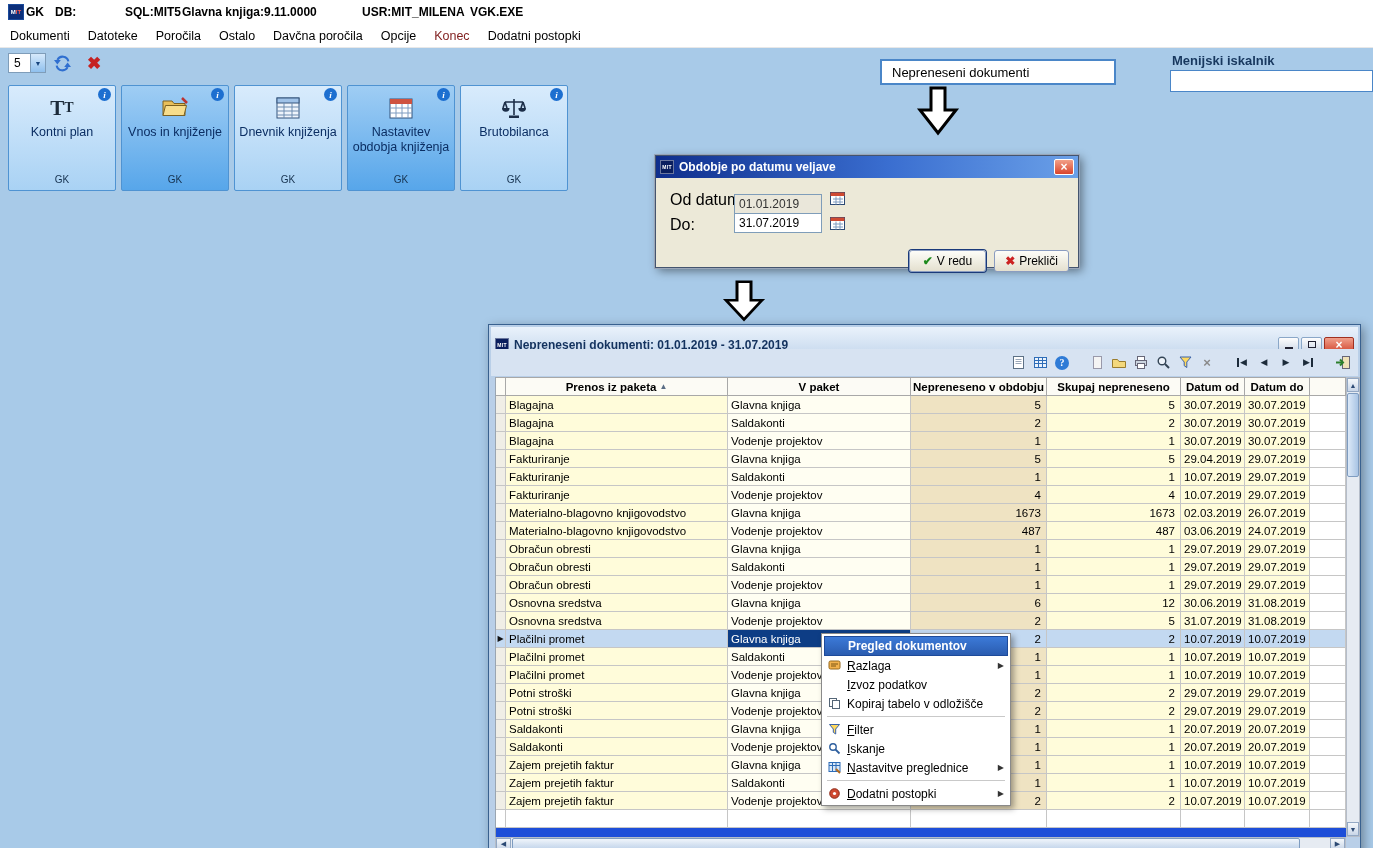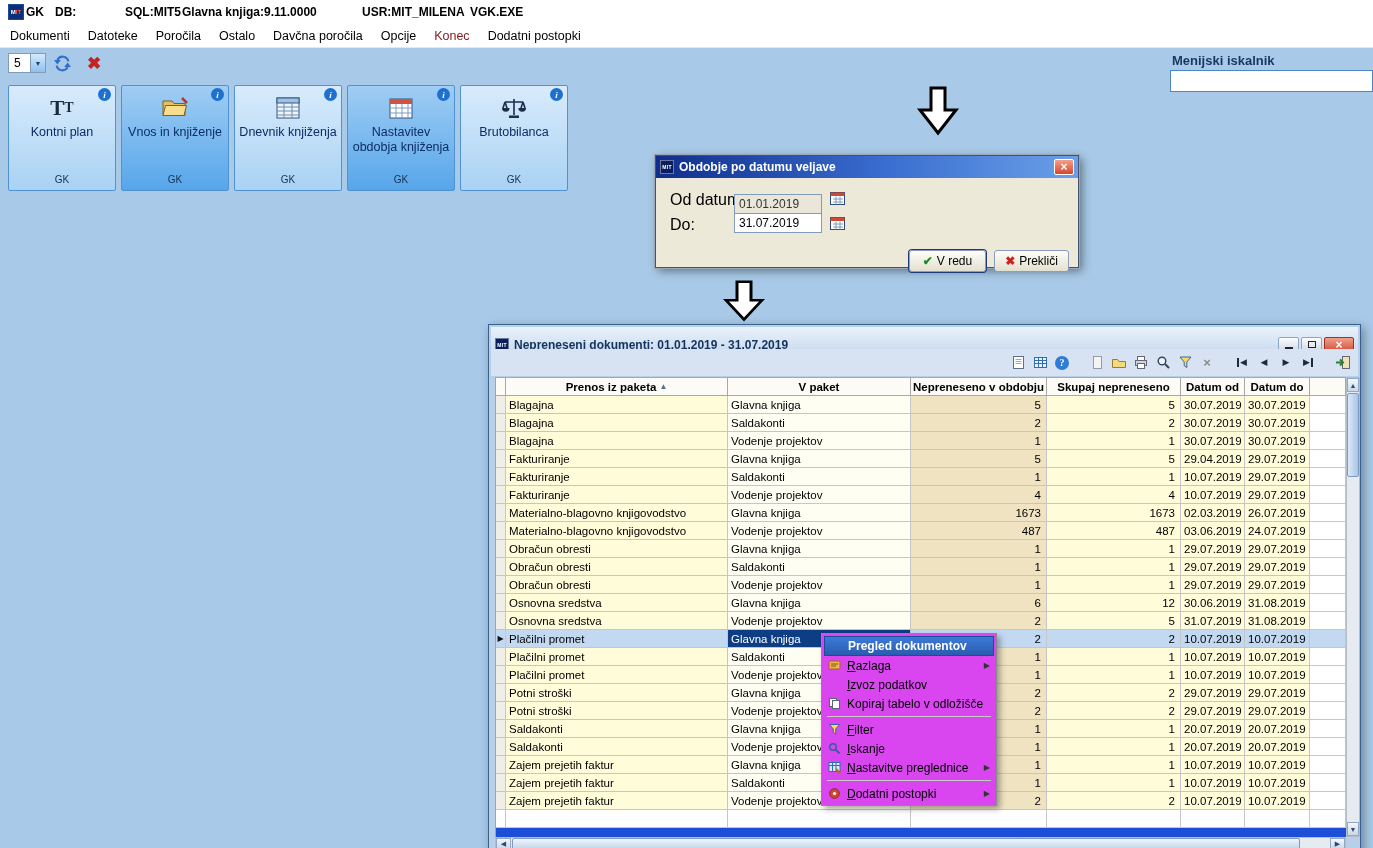--- a/index.html
+++ b/index.html
@@ -128,21 +128,21 @@
   .sb-up{left:0;top:0}.sb-dn{left:0;bottom:0}
   .vthumb{position:absolute;left:0;top:15px;width:12px;height:84px;background:linear-gradient(90deg,#dce9f8,#a9c4e4);
     border:1px solid #7e9cc0;border-radius:2px}
   .win-hscroll{position:absolute;left:6px;top:512px;width:851px;height:14px;background:#e6ebf2;border:1px solid #b5bdc9;
     display:flex;align-items:center}
   .sbtn.h{position:static;width:15px;height:12px;flex:0 0 15px}
   .hthumb{height:12px;width:788px;background:linear-gradient(#f0f5fb,#c2d4ea);border:1px solid #7e9cc0;border-radius:2px;margin-left:1px}
   .sbtn.h.right{margin-left:auto}
 
   
-  .ctx{position:absolute;left:332px;top:308px;width:176px;background:#d946ef;border:1px solid #8a8a8a;
+  .ctx{position:absolute;left:332px;top:308px;width:190px;background:#ffffff;border:1px solid #8a8a8a;
     box-shadow:3px 3px 6px rgba(0,0,0,.35);padding:2px;z-index:10}
   .mitem{height:19px;display:flex;align-items:center;gap:5px;padding:0 4px 0 3px;font-size:12px;white-space:nowrap}
   .mitem.hl{background:linear-gradient(#3c7ad8,#2a5cb0);color:#fff;font-weight:bold;border:1px solid #1d4a9a;height:20px}
   .micon{width:15px;flex:0 0 15px;display:flex;justify-content:center;align-items:center}
   .mlabel{flex:1;overflow:hidden}
   .marrow{font-size:8px;color:#333}
   .msep{height:1px;background:#c9c9c9;margin:3px 3px}
 </style>
 </head>
 <body>
@@ -244,20 +244,23 @@
               <path d="M2 12 a3.8 3.8 0 0 0 7.6 0z" fill="#1c2e48"></path>
               <path d="M18.4 12 a3.8 3.8 0 0 0 7.6 0z" fill="#1c2e48"></path>
               <rect x="9" y="19.5" width="10" height="2.5" fill="#1c2e48"></rect>
             </svg>
           </span>
           <span class="tlabel">Brutobilanca</span>
           <span class="tpkg">GK</span>
         </div>
       </div>
 
+    <div class="flow-label">
+      <span>Nepreneseni dokumenti</span>
+    </div>
 
     <span class="search-label">Menijski iskalnik</span>
     <input class="search-input" value="" style="">
 
     <svg class="arrow" style="left:916px;top:38px" width="44" height="50" viewBox="0 0 44 50">
       <path d="M15 2 h14 v22 h11 L22 47 L4 24 h11 Z" fill="#fff" stroke="#000" stroke-width="3"></path>
     </svg>
     <svg class="arrow" style="left:722px;top:232px" width="44" height="42" viewBox="0 0 44 50" preserveAspectRatio="none">
       <path d="M15 2 h14 v22 h11 L22 47 L4 24 h11 Z" fill="#fff" stroke="#000" stroke-width="3"></path>
     </svg>

